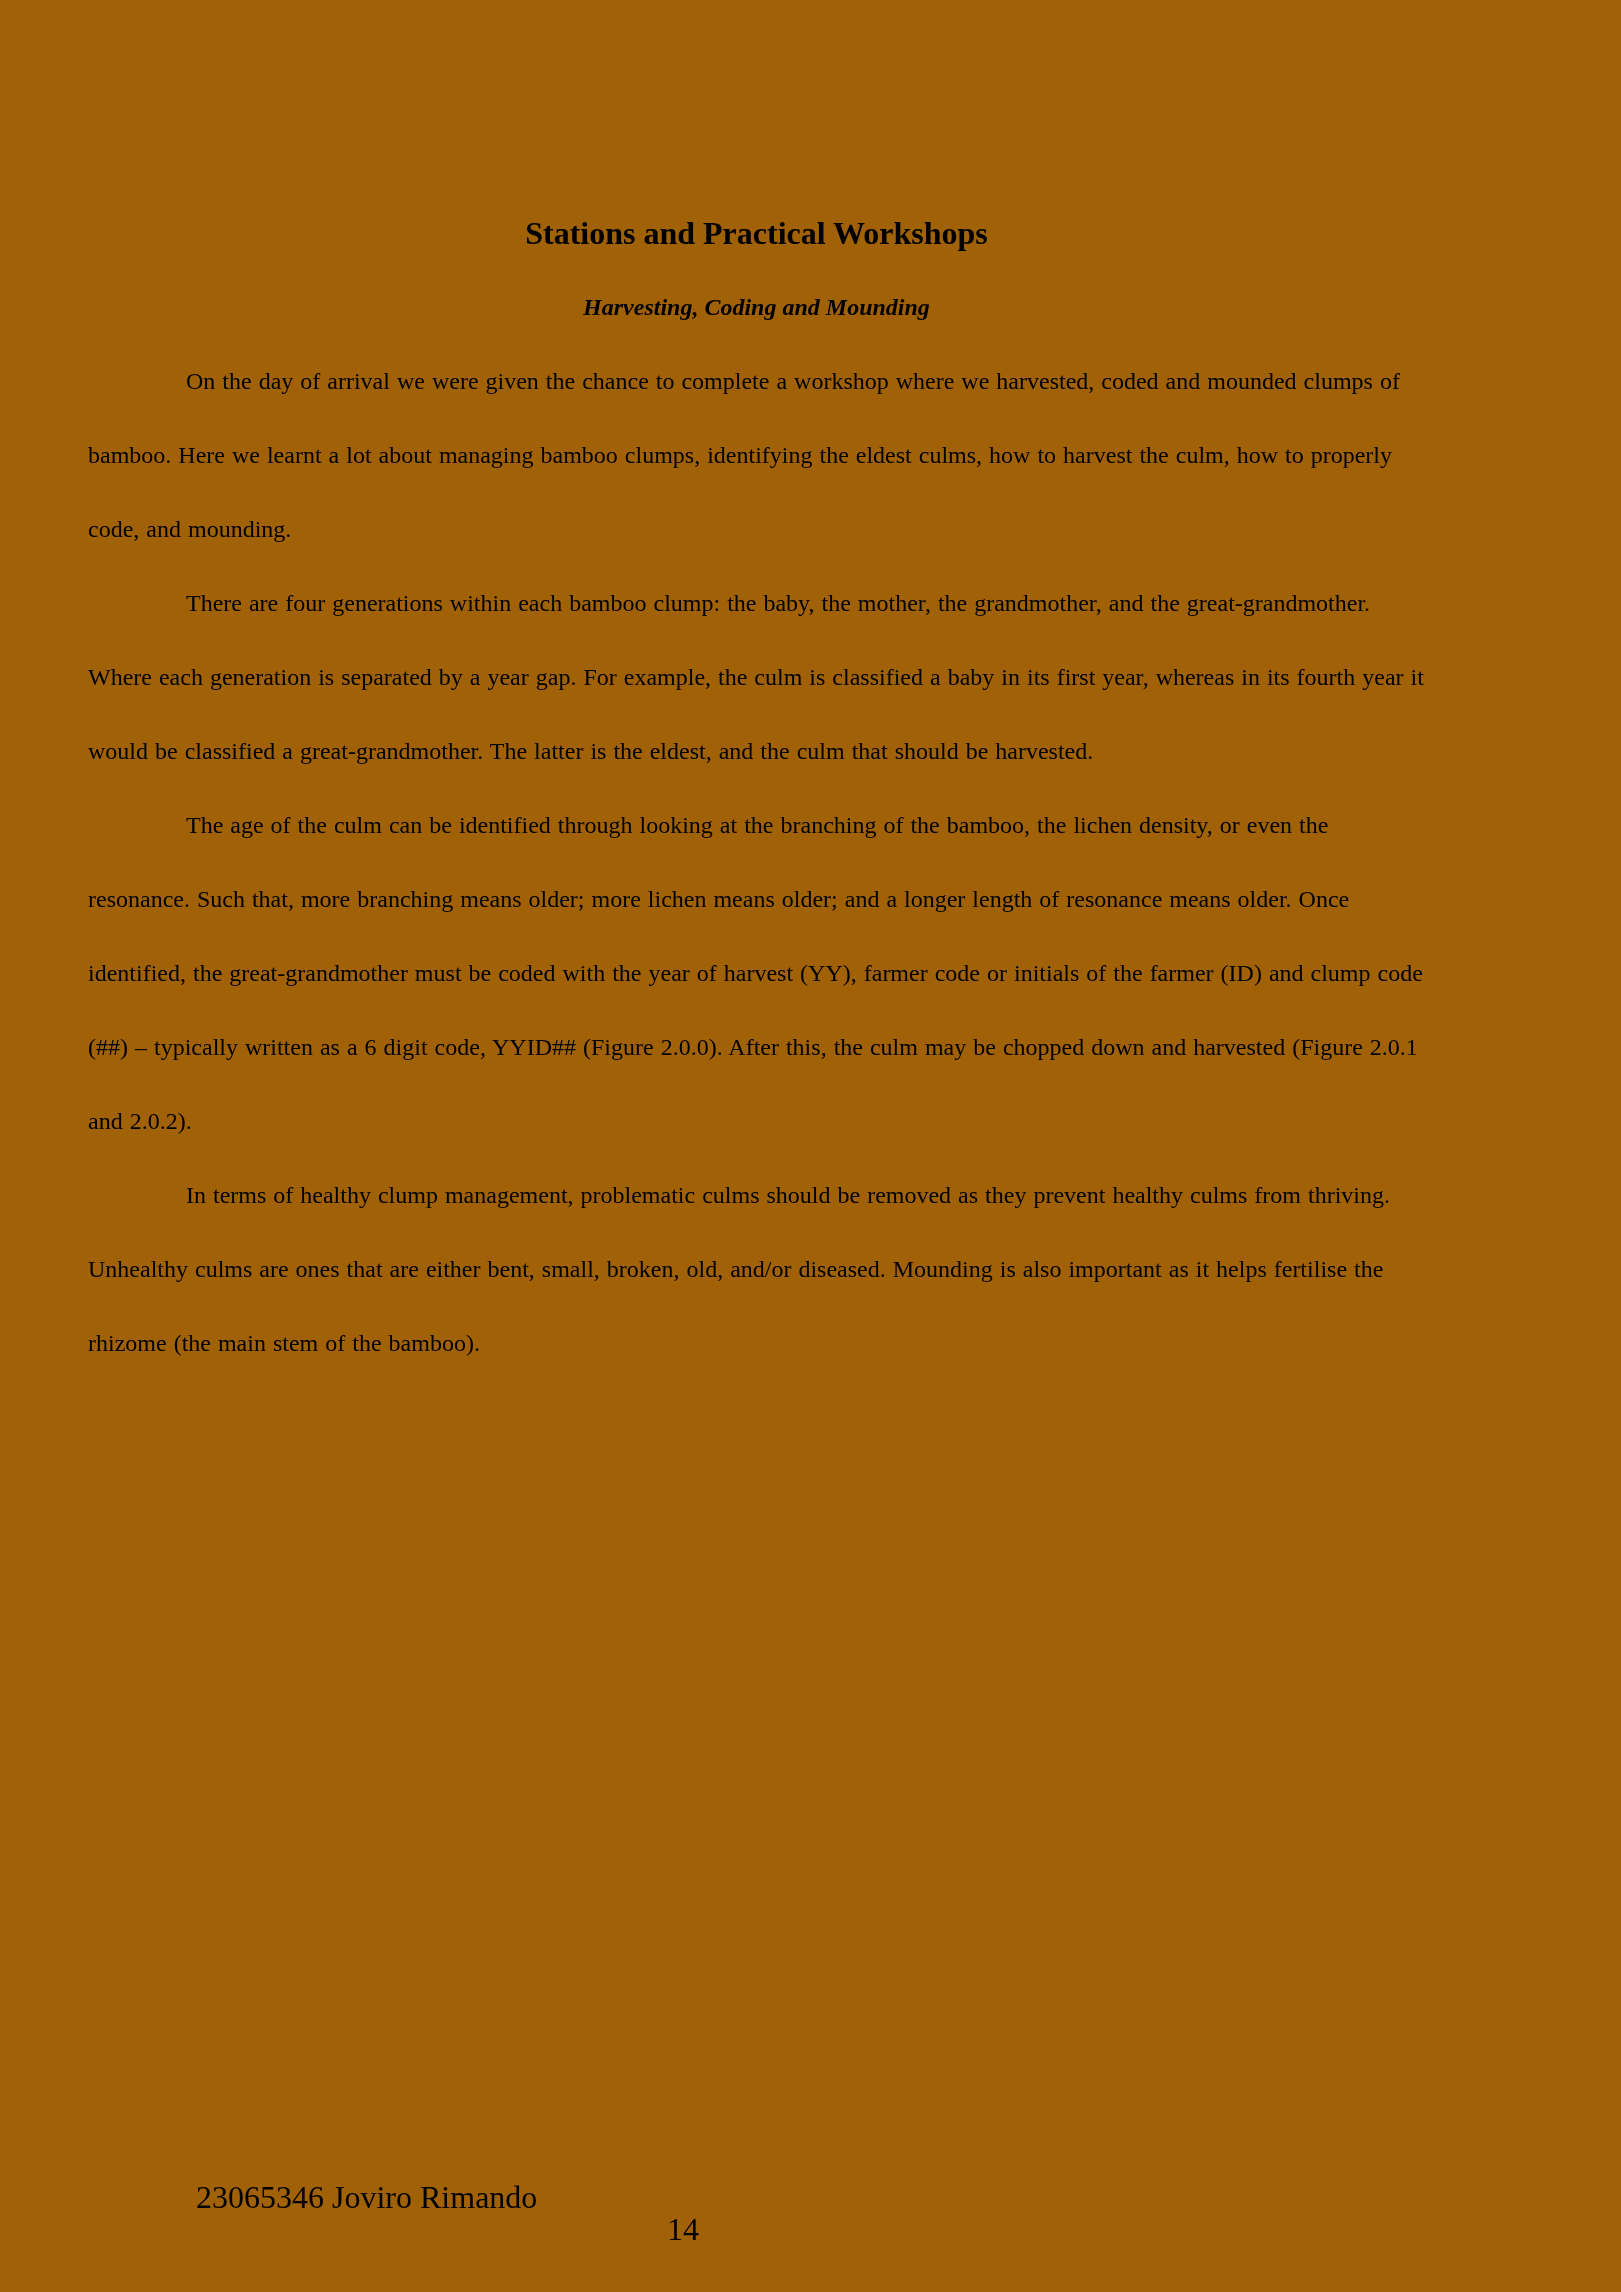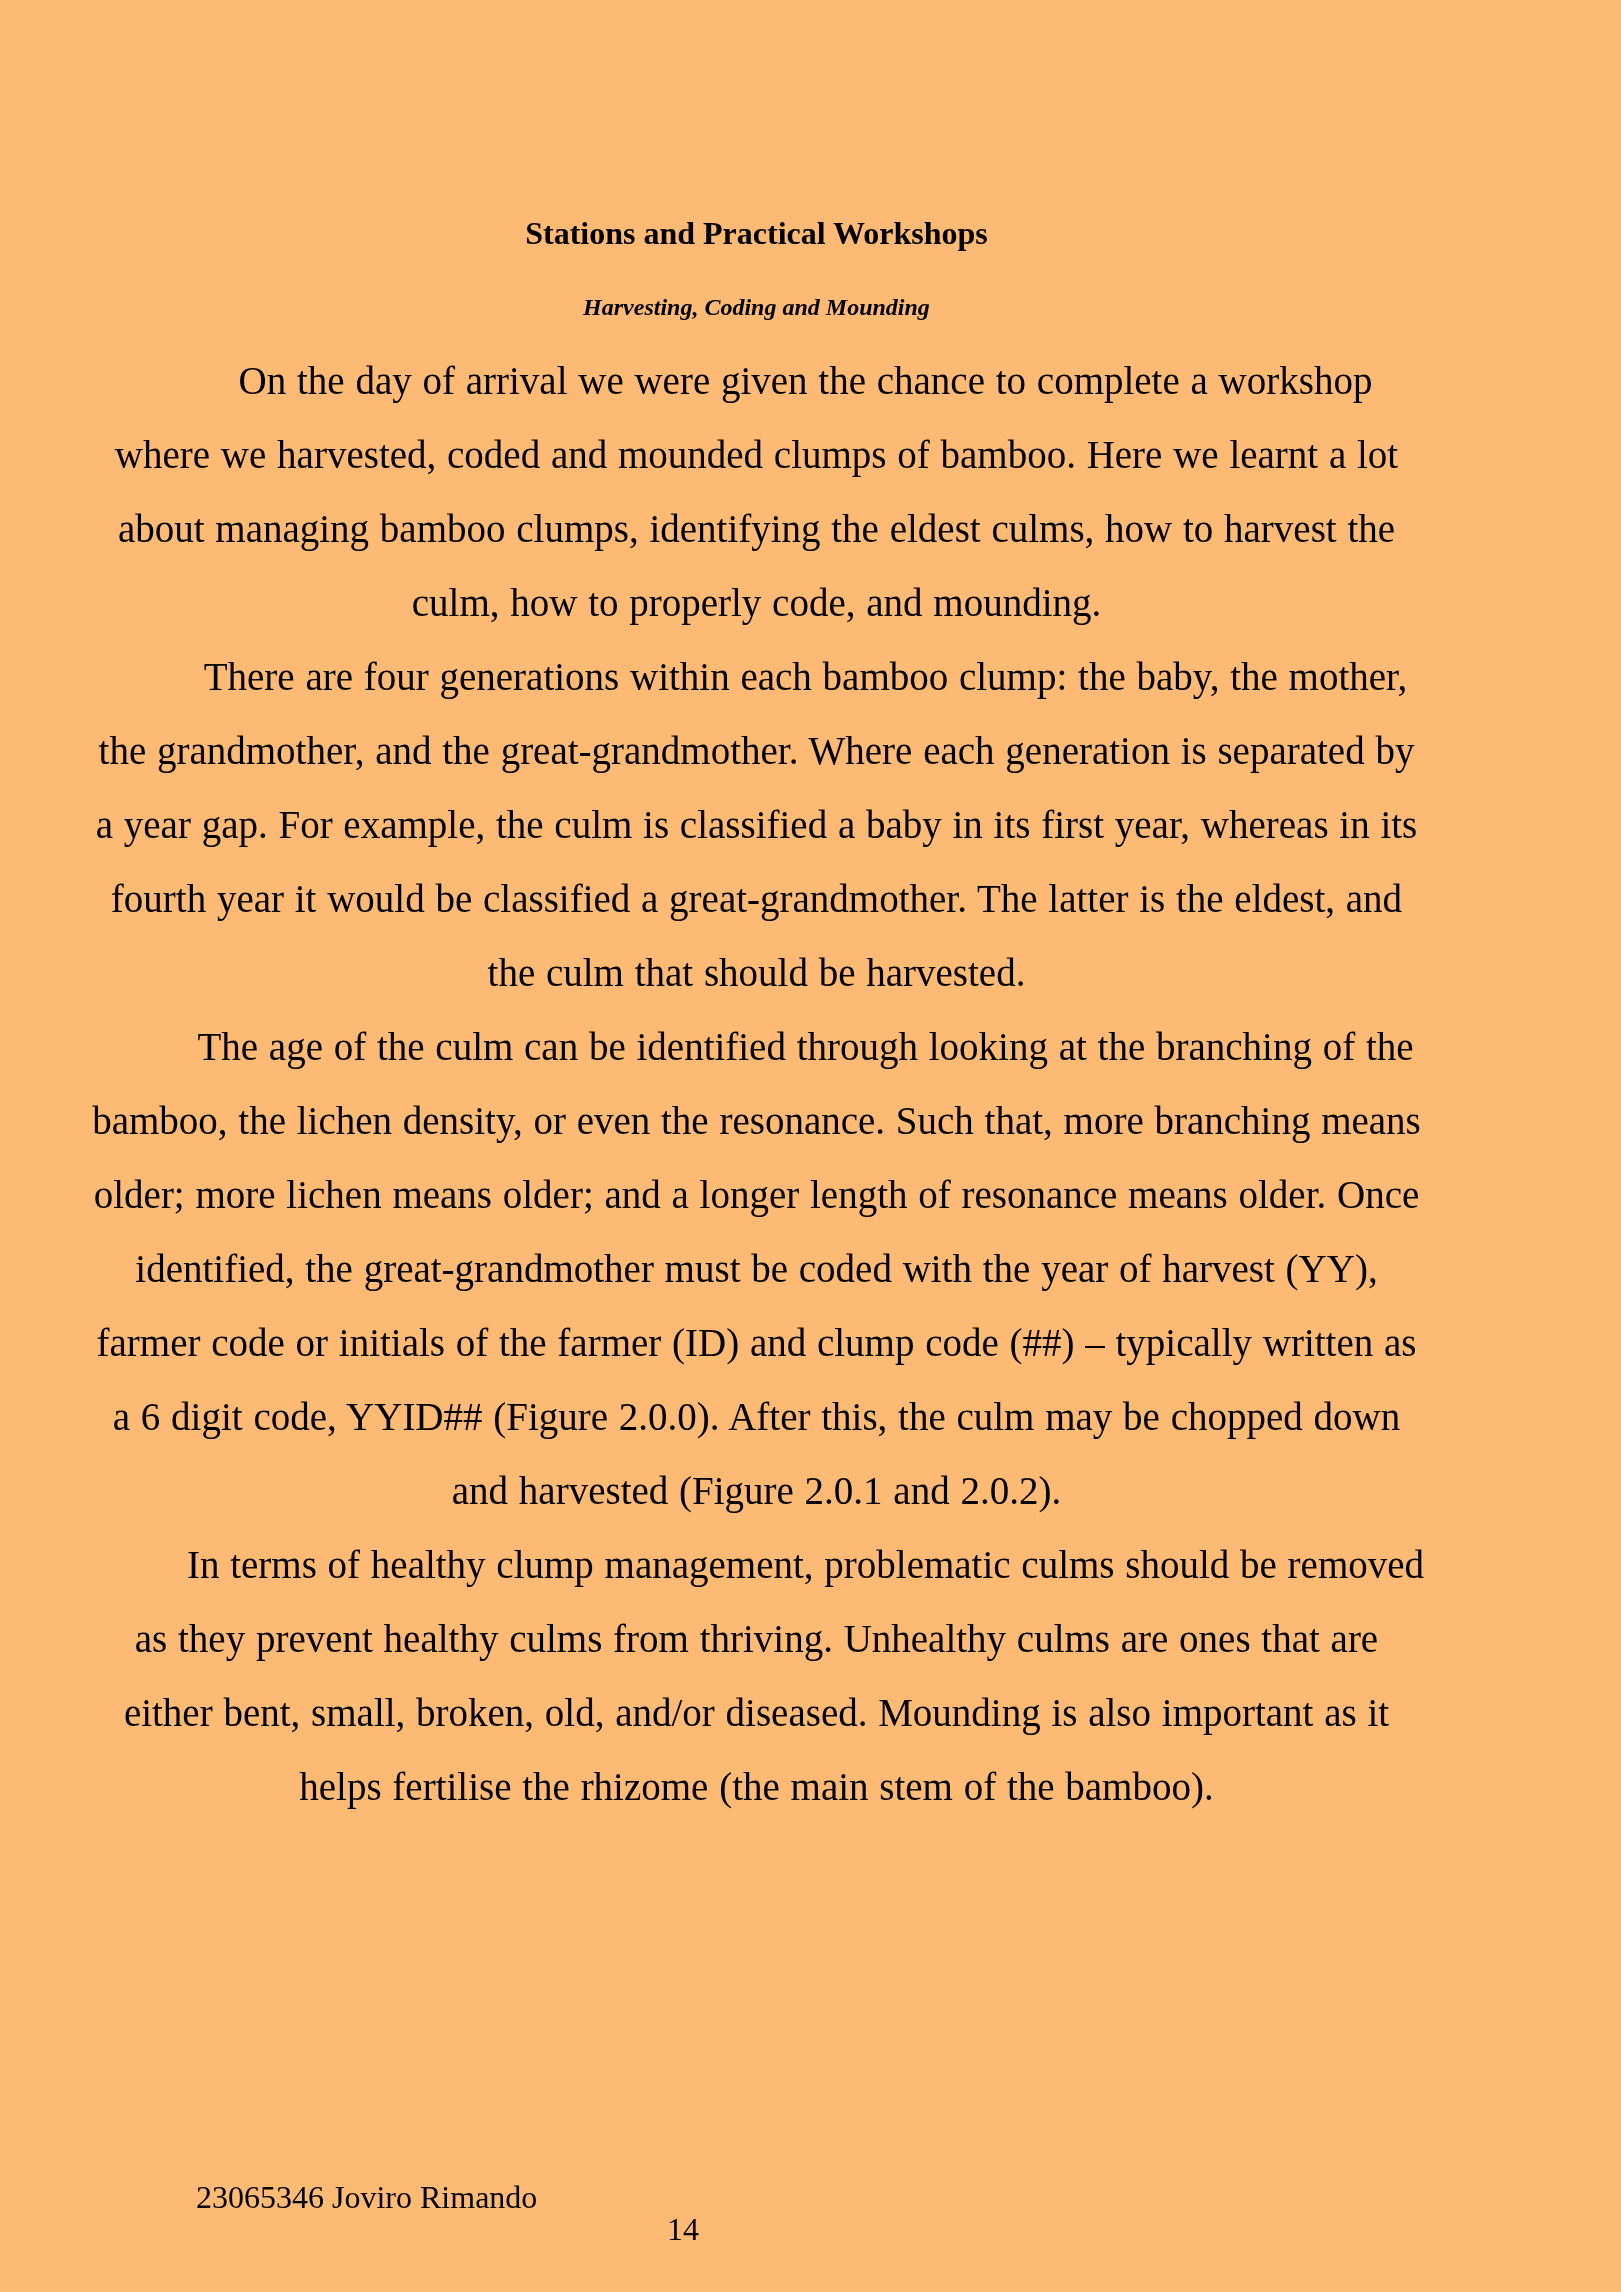--- a/index.html
+++ b/index.html
@@ -10,41 +10,41 @@
     width: 1621px;
     height: 2293px;
     position: relative;
     overflow: hidden;
     font-family: "Liberation Serif", serif;
     color: #000000;
   }
   .page {
     position: absolute;
     inset: 0;
-    background: #fdba74;
+    background: #a16207;
     padding: 196px 196px 0 88px;
   }
   .doc-title {
     font-size: 32px;
     font-weight: bold;
     text-align: center;
     line-height: 74px;
   }
   .doc-subtitle {
     font-size: 24px;
     font-weight: bold;
     font-style: italic;
     text-align: center;
     line-height: 74px;
   }
   .para {
-    font-size: 39px;
+    font-size: 24px;
     line-height: 74px;
     text-indent: 98px;
-    text-align: center;
+    text-align: left;
     word-spacing: 1px;
   }
   .footer {
     position: absolute;
     top: 2178px;
     left: 0;
     width: 1366px;
     height: 59px;
     font-size: 32px;
     line-height: 39px;

